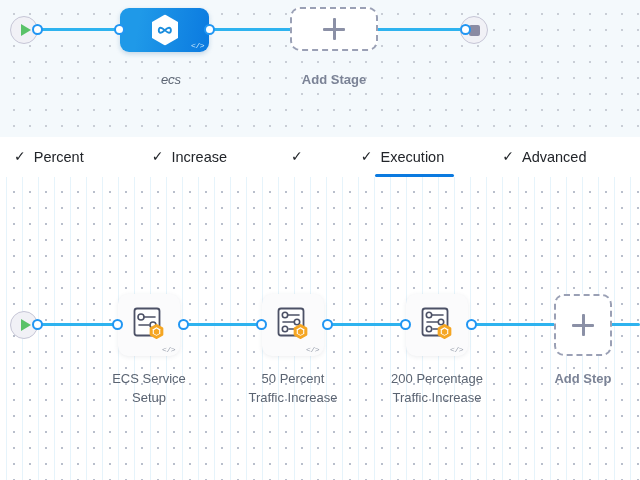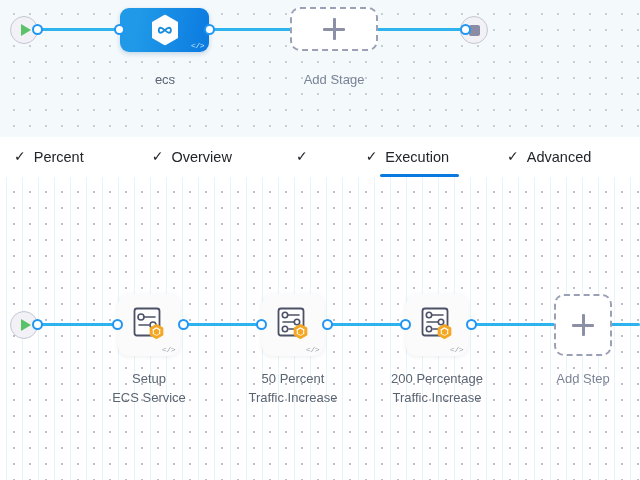--- a/index.html
+++ b/index.html
@@ -109,21 +109,21 @@
     content:"";position:absolute;background:#8b90a6;border-radius:1px;
   }
   .plus:before{left:0;top:9.5px;width:22px;height:3px;}
   .plus:after{top:0;left:9.5px;height:22px;width:3px;}
 
   
   .nlabel{
     position:absolute;text-align:center;color:#5b6472;
     font-size:13px;line-height:19px;
   }
-  .nlabel.gray{color:#7b8396;}
+  .nlabel.gray{color:#7b8396;font-weight:bold;}
 
   
   .step-card{
     position:absolute;width:62px;height:62px;border-radius:10px;
     background:#fbfbfc;box-shadow:0 1px 4px rgba(70,80,100,.10);
     z-index:3;
   }
   .step-icon{position:absolute;left:11px;top:10px;}
   .step-code{
     position:absolute;right:5px;bottom:2px;font-size:8px;color:#9aa1ae;
@@ -152,42 +152,42 @@
           <polygon points="14,0 27,7.5 27,23.5 14,31 1,23.5 1,7.5" fill="#ffffff"></polygon>
           <g fill="none" stroke="#1b8ddd" stroke-width="1.9" stroke-linecap="round">
             <path d="M9.6 18.2 C7.2 18.2 7.2 13.2 9.6 13.2 C12.4 13.2 15.1 18.2 18.0 18.2 C20.5 18.2 20.5 13.2 18.0 13.2 C15.1 13.2 12.4 18.2 9.6 18.2 Z"></path>
           </g>
         </svg>
       </div>
       <div class="code-mark">&lt;/&gt;</div>
     </div>
     <div class="port" style="left:114px;top:24px;"></div>
     <div class="port" style="left:204px;top:24px;"></div>
-    <div class="nlabel" style="left:110px;top:70px;width:110px;">ecs</div>
+    <div class="nlabel" style="left:116px;top:70px;width:110px;font-style:italic;">ecs</div>
 
     <div class="add-node" style="left:290px;top:7px;width:88px;height:44px;">
       <div class="plus"></div>
     </div>
     <div class="nlabel gray" style="left:279px;top:70px;width:110px;">Add Stage</div>
 
     <div class="endcap" style="left:460px;top:16px;">
       <div class="stop-sq"></div>
     </div>
     <div class="port" style="left:460px;top:24px;"></div>
   </div>
 
   <div class="tabbar">
     <div class="tab" style="margin-left:10px;">
       <span class="chk">✓</span>
       <span class="lbl">Percent</span>
 
     </div>
     <div class="tab" style="margin-left:60px;">
       <span class="chk">✓</span>
-      <span class="lbl">Overview</span>
+      <span class="lbl">Increase</span>
 
     </div>
     <div class="tab" style="margin-left:56px;">
       <span class="chk">✓</span>
 
     </div>
     <div class="tab active" style="margin-left:50px;">
       <span class="chk">✓</span>
       <span class="lbl">Execution</span>
       <span class="underline"></span>
@@ -224,22 +224,22 @@
           <circle cx="24" cy="21" r="3" fill="#ffffff" stroke="#4c5166" stroke-width="1.6"></circle>
           <polygon points="27.5,21.5 32.8,24.5 32.8,30.5 27.5,33.5 22.2,30.5 22.2,24.5" fill="#ffffff" stroke="#f5a623" stroke-width="3.1" stroke-linejoin="round"></polygon>
           <polygon points="27.5,24.6 30.2,26.2 30.2,29.4 27.5,31 24.8,29.4 24.8,26.2" fill="#f5a623"></polygon>
         </svg>
       </div>
       <div class="step-code">&lt;/&gt;</div>
     </div>
     <div class="port" style="left:112px;top:142px;"></div>
     <div class="port" style="left:178px;top:142px;"></div>
     <div class="nlabel" style="left:89px;top:192px;width:120px;">
+      <div>ECS Service</div>
       <div>Setup</div>
-      <div>ECS Service</div>
     </div>
 
     <div class="step-card" style="left:262px;top:117px;">
       <div class="step-icon">
         <svg width="40" height="40" viewBox="0 0 40 40">
           <rect x="5.5" y="4.5" width="25" height="27" rx="2.5" fill="#ffffff" stroke="#4c5166" stroke-width="1.8"></rect>
           <g stroke="#4c5166" stroke-width="1.6" stroke-linecap="round" fill="none">
             <line x1="15" y1="11" x2="26" y2="11"></line>
             <line x1="10" y1="18" x2="21" y2="18"></line>
             <line x1="16" y1="25" x2="26" y2="25"></line>

